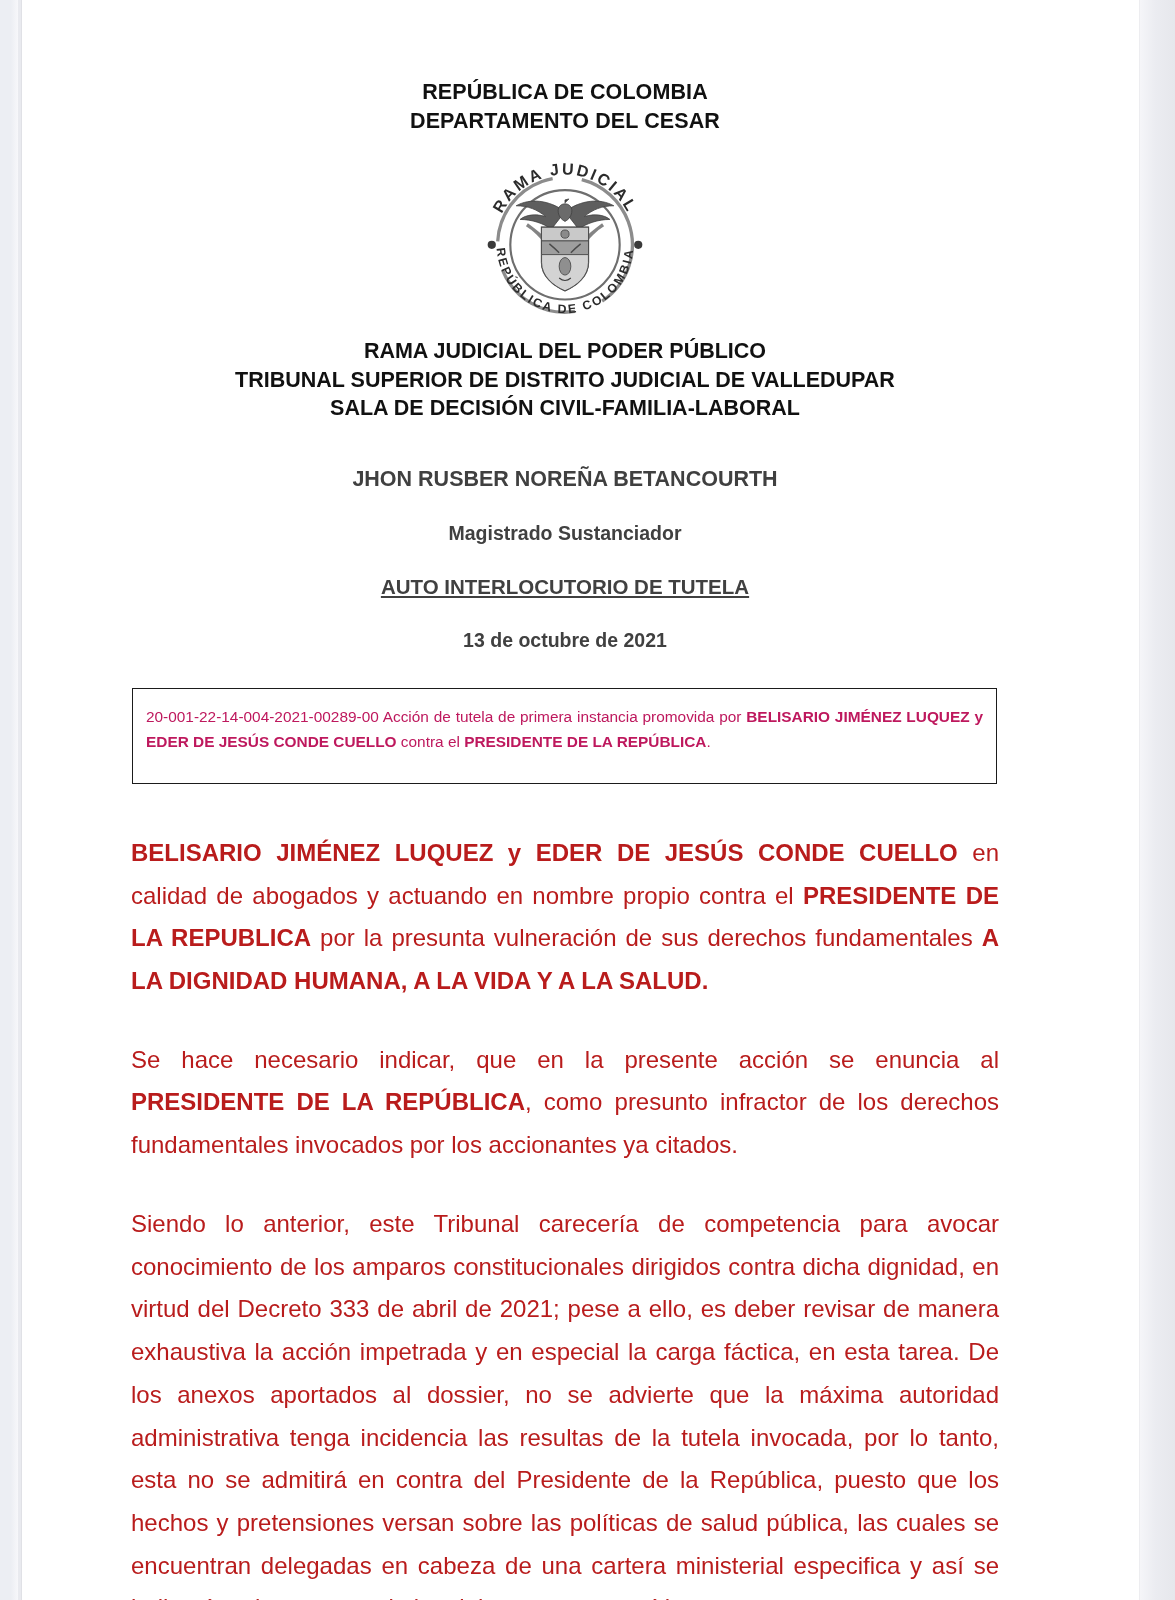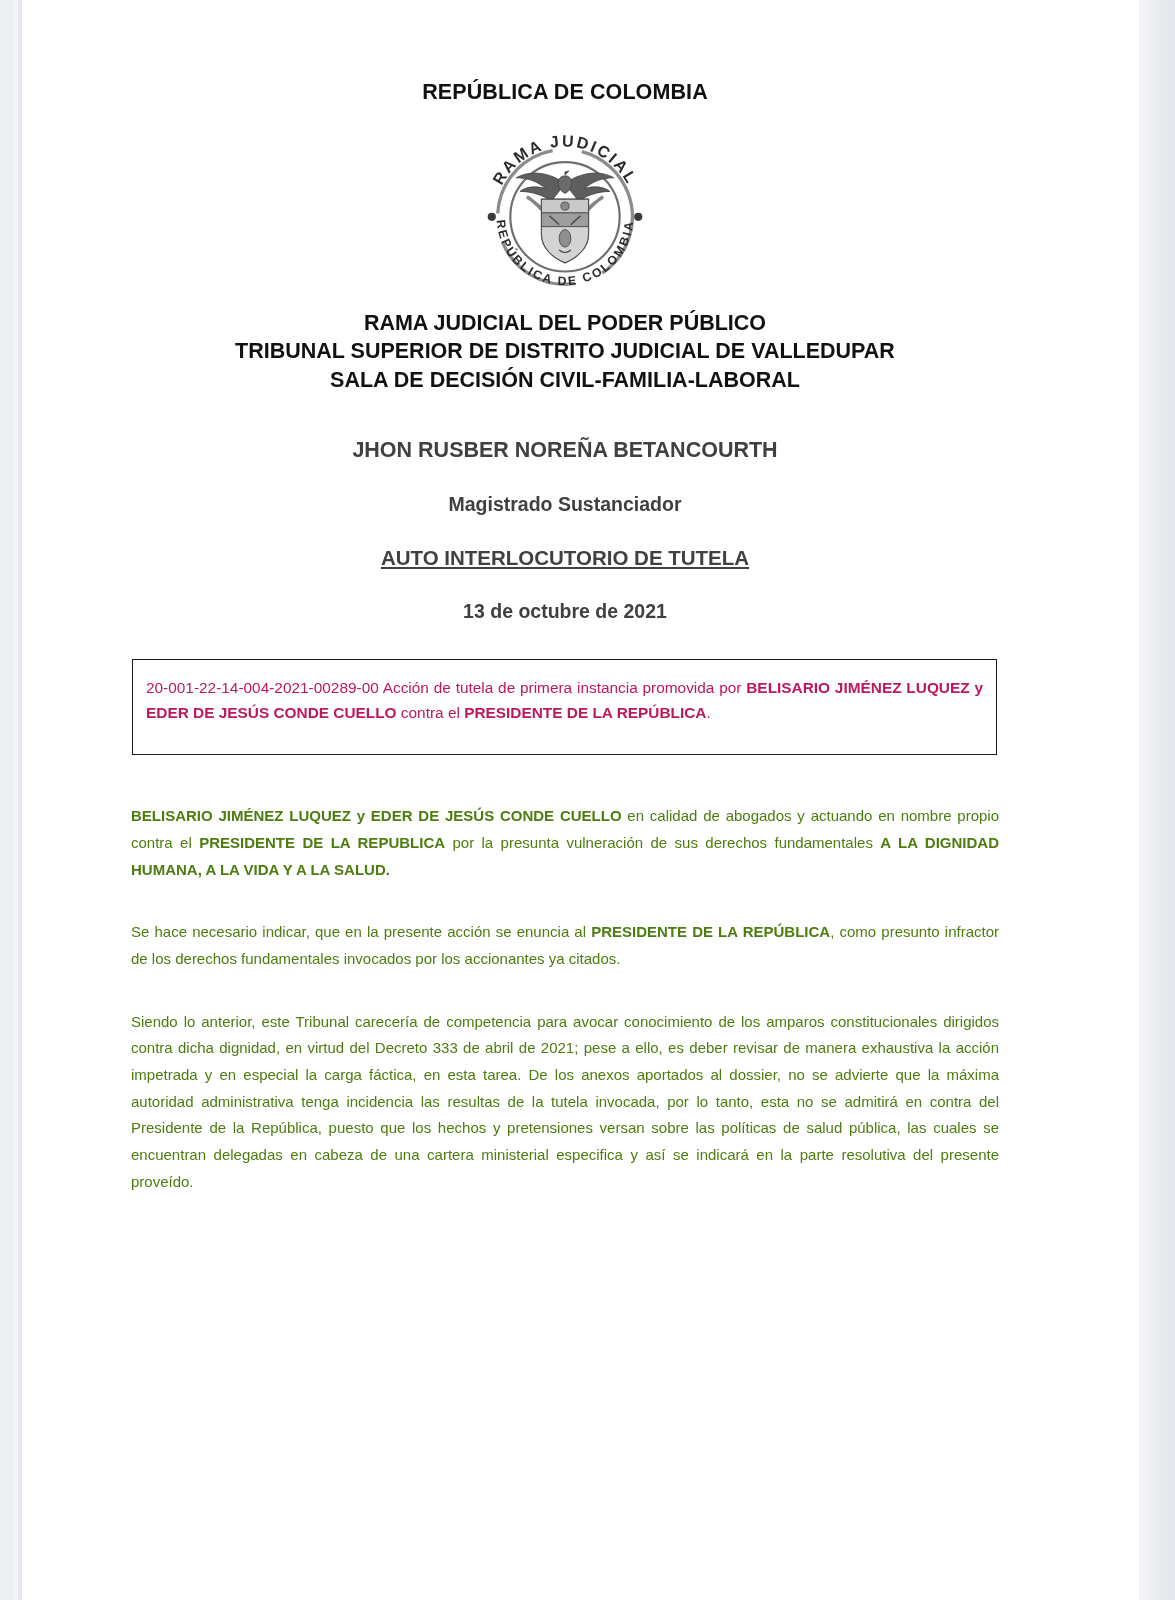--- a/index.html
+++ b/index.html
@@ -108,42 +108,43 @@
     color: #be185d;
   }
   .case-box b { font-weight: bold; }
 
   
   .body-text {
     margin-top: 48px;
   }
   .body-text p {
     margin: 0 0 36px 0;
-    font-size: 15px;
+    font-size: 24px;
     line-height: 1.78;
     text-align: justify;
     text-justify: inter-word;
-    color: #4d7c0f;
+    color: #b91c1c;
   }
   .body-text p:last-child { margin-bottom: 0; }
   .body-text b { font-weight: bold; }
 </style>
 </head>
 <body>
 
 <div class="viewport">
 
   <div class="gutter-left"></div>
   <div class="gutter-right"></div>
 
   <div class="page">
     <div class="page-inner">
 
       <div class="doc-header">
         <div class="hline">REPÚBLICA DE COLOMBIA</div>
+        <div class="hline">DEPARTAMENTO DEL CESAR</div>
       </div>
 
       <div class="seal-wrap">
         <svg class="seal" viewBox="0 0 200 170" aria-hidden="true">
           <defs>
             <path id="arcTop" d="M 28 92 A 72 72 0 0 1 172 92" fill="none"></path>
             <path id="arcBot" d="M 30 92 A 70 70 0 0 0 170 92" fill="none"></path>
           </defs>
 
           <circle cx="100" cy="92" r="69" fill="none" stroke="#8c8c8c" stroke-width="3.4" stroke-dasharray="92 30 92 30" transform="rotate(-20 100 92)"></circle>

